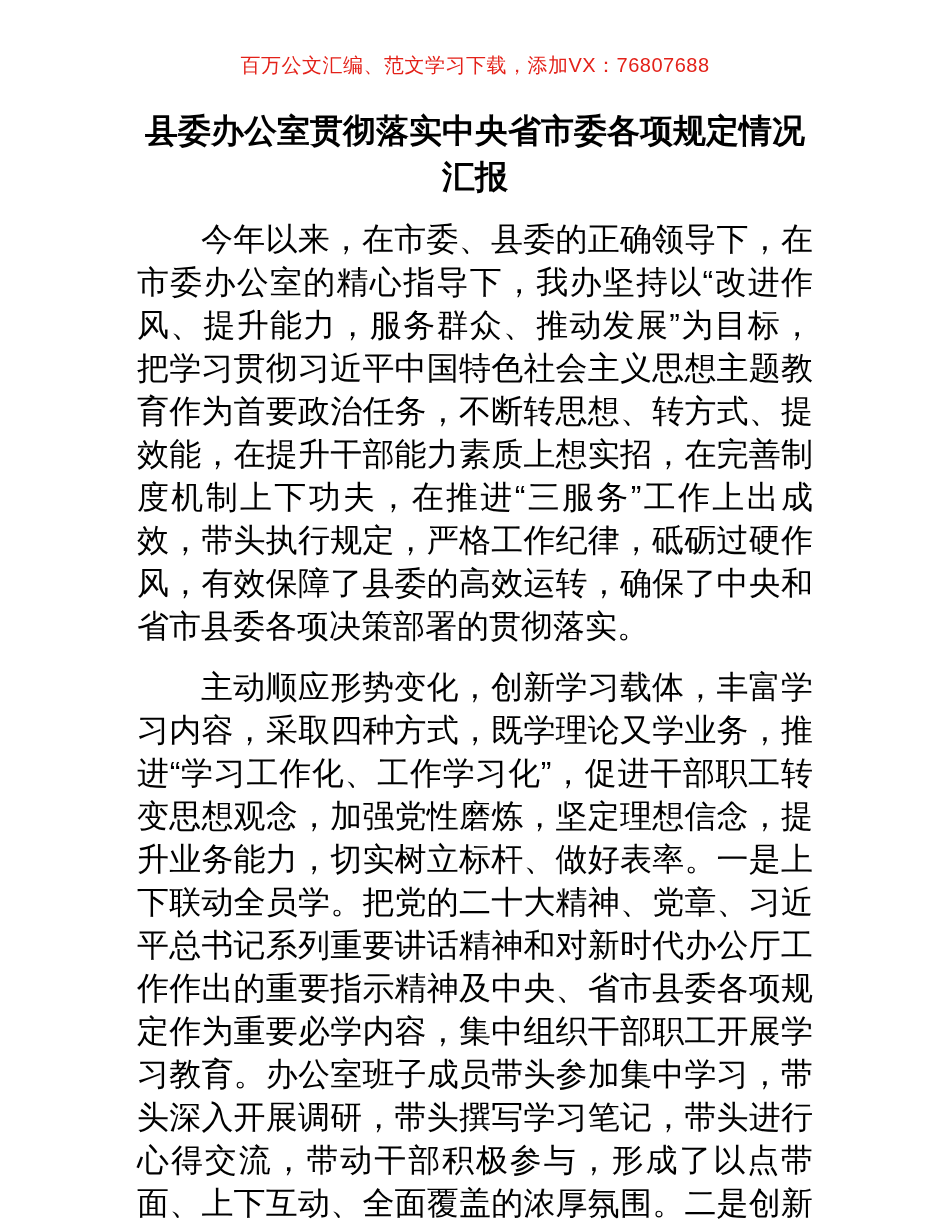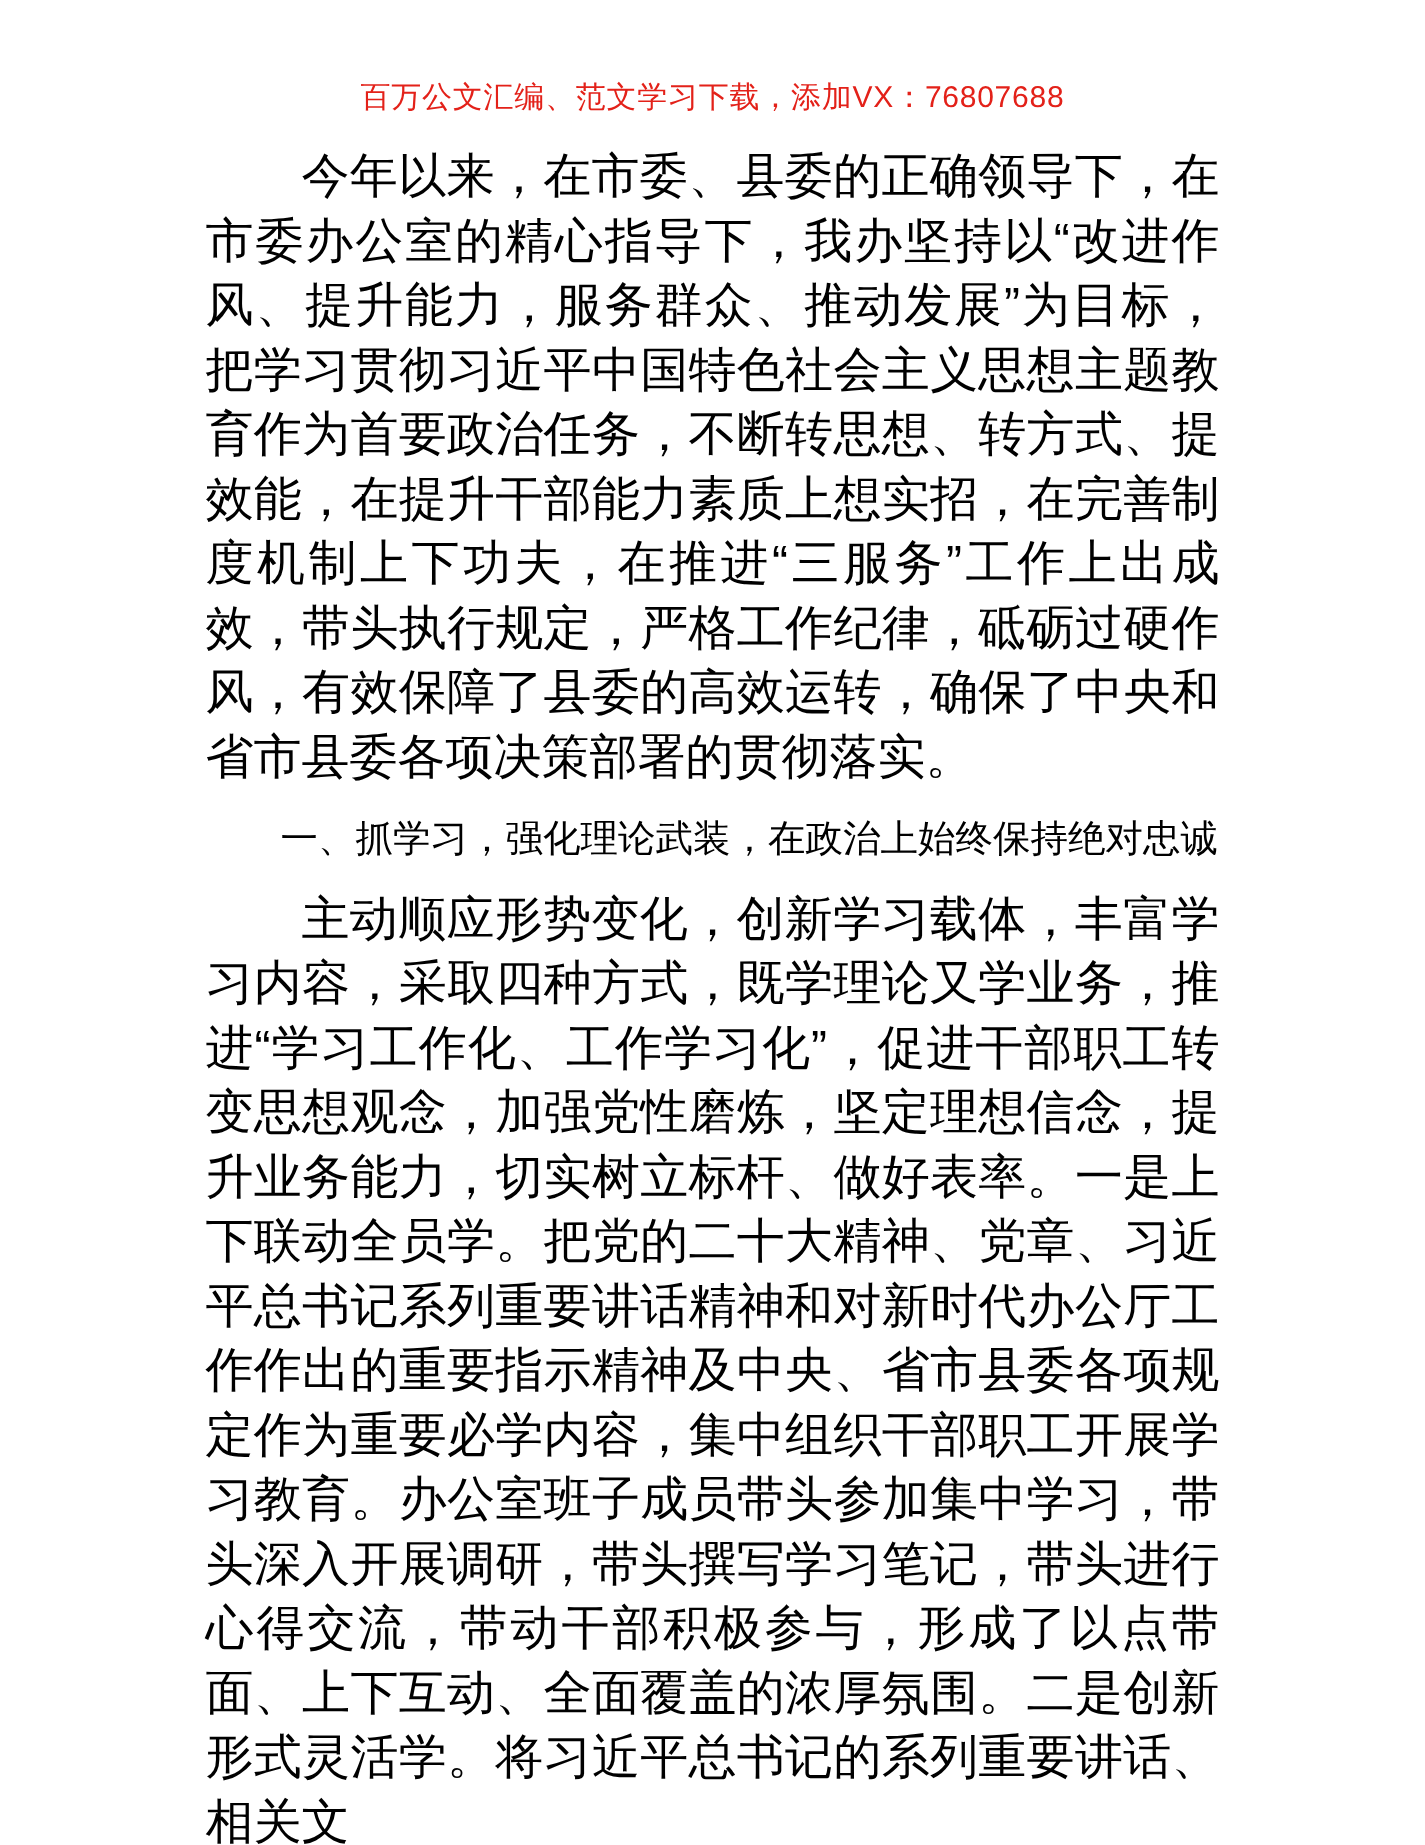--- a/index.html
+++ b/index.html
@@ -52,19 +52,19 @@
   .section-heading + .body-para {
     margin-top: 10px;
   }
 </style>
 </head>
 <body style="background: rgb(255, 255, 255); color: rgb(0, 0, 0);">
 
 <div class="page">
   <div class="watermark" style="color: rgb(227, 33, 25);">百万公文汇编、范文学习下载，添加VX：76807688</div>
 
+  <h1 class="doc-title">县委办公室贯彻落实中央省市委各项规定情况汇报</h1>
 
   <p class="body-para">今年以来，在市委、县委的正确领导下，在市委办公室的精心指导下，我办坚持以“改进作风、提升能力，服务群众、推动发展”为目标，把学习贯彻习近平中国特色社会主义思想主题教育作为首要政治任务，不断转思想、转方式、提效能，在提升干部能力素质上想实招，在完善制度机制上下功夫，在推进“三服务”工作上出成效，带头执行规定，严格工作纪律，砥砺过硬作风，有效保障了县委的高效运转，确保了中央和省市县委各项决策部署的贯彻落实。</p>
 
-  <p class="section-heading">一、抓学习，强化理论武装，在政治上始终保持绝对忠诚</p>
 
   <p class="body-para">主动顺应形势变化，创新学习载体，丰富学习内容，采取四种方式，既学理论又学业务，推进“学习工作化、工作学习化”，促进干部职工转变思想观念，加强党性磨炼，坚定理想信念，提升业务能力，切实树立标杆、做好表率。一是上下联动全员学。把党的二十大精神、党章、习近平总书记系列重要讲话精神和对新时代办公厅工作作出的重要指示精神及中央、省市县委各项规定作为重要必学内容，集中组织干部职工开展学习教育。办公室班子成员带头参加集中学习，带头深入开展调研，带头撰写学习笔记，带头进行心得交流，带动干部积极参与，形成了以点带面、上下互动、全面覆盖的浓厚氛围。二是创新形式灵活学。将习近平总书记的系列重要讲话、相关文</p>
 </div>
 
 </body></html>

